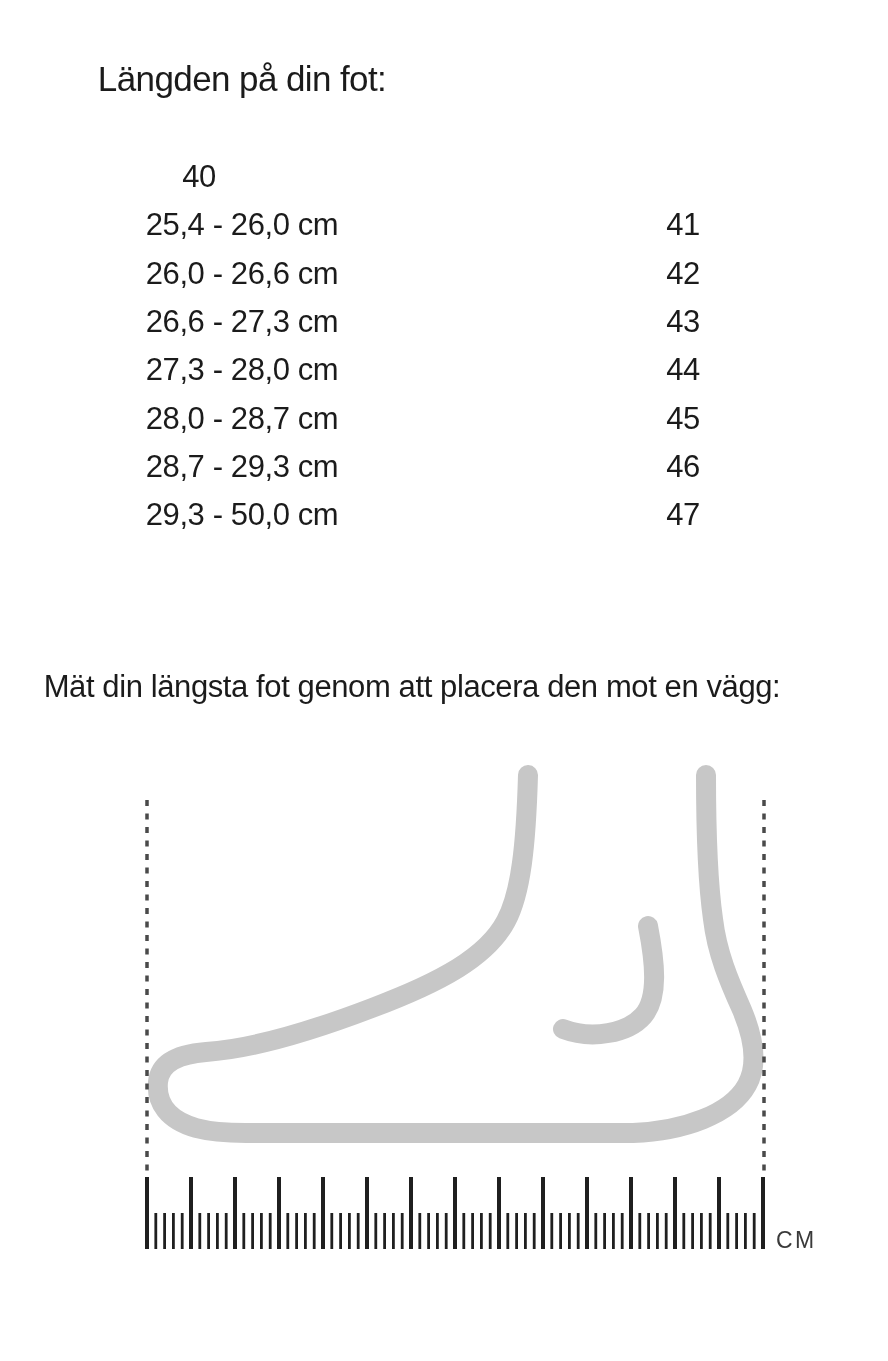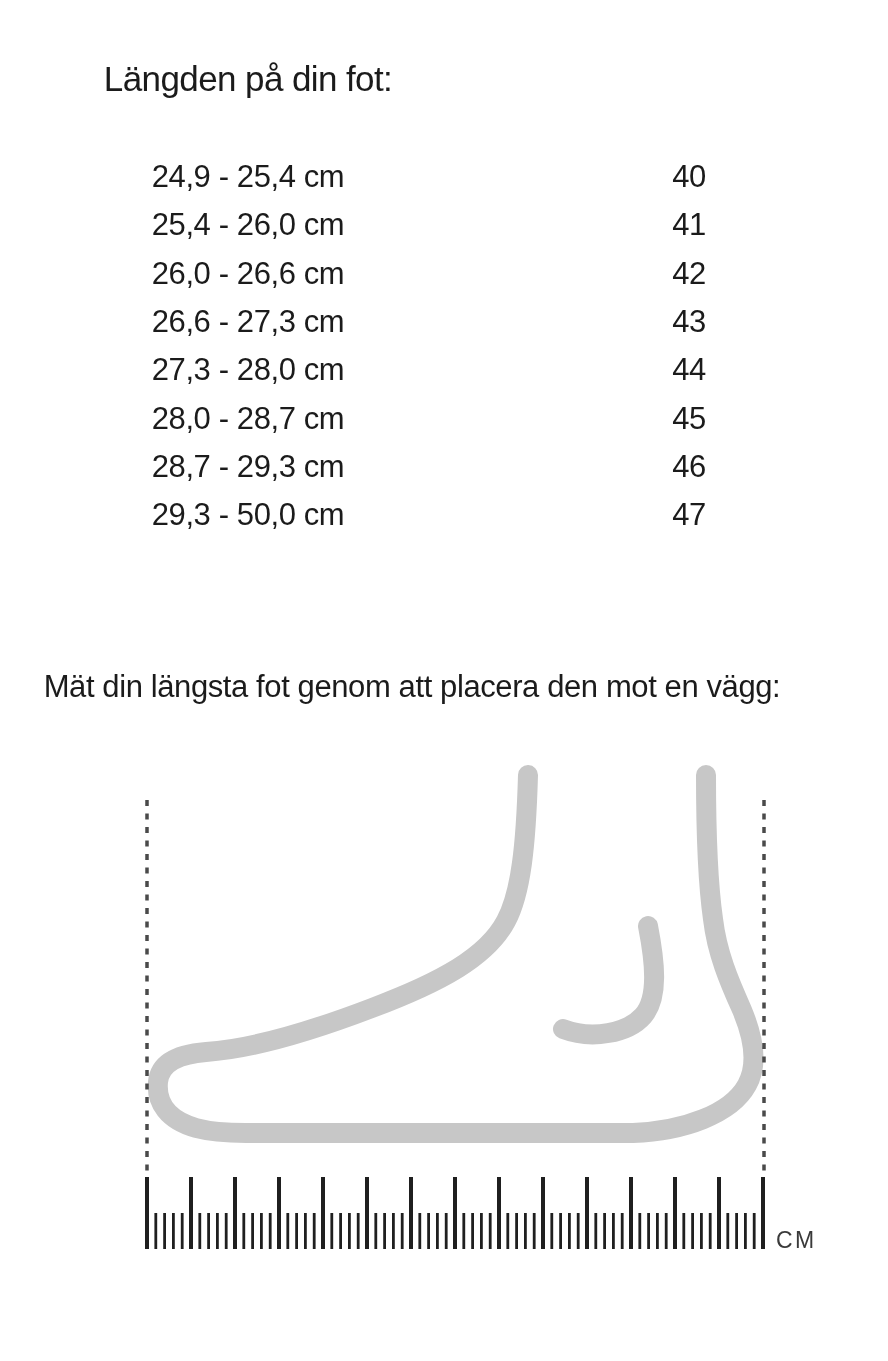--- a/index.html
+++ b/index.html
@@ -11,21 +11,21 @@
   html,body{margin:0;padding:0;background:#ffffff;}
   .page{
     position:relative;width:888px;height:1361px;background:#ffffff;overflow:hidden;
     font-family:"Liberation Sans",sans-serif;color:var(--text);
   }
   .table-header{position:absolute;top:58px;left:0;width:888px;display:flex;}
   .table-header .cell-length,
   .table-header .cell-size{
     font-size:35px;line-height:42px;letter-spacing:-0.6px;text-align:center;
   }
-  .cell-length{width:484px;padding-left:6px;}
+  .cell-length{width:484px;}
   .cell-size{width:398px;}
   .size-rows{position:absolute;top:153px;left:0;width:888px;}
   .row{display:flex;height:48.3px;align-items:center;}
   .row .cell-length,.row .cell-size{
     font-size:31px;letter-spacing:-0.4px;text-align:center;
   }
   .note{
     position:absolute;left:0;text-align:center;
     font-size:31px;line-height:36px;letter-spacing:-0.4px;
   }
@@ -41,21 +41,20 @@
 <body>
 
 <div class="page">
 
   <div class="table-header">
     <div class="cell-length">Längden på din fot:</div>
   </div>
 
   <div class="size-rows">
       <div class="row">
-        <div class="cell-length">24,9 - 25,4 cm</div>
         <div class="cell-size">40</div>
       </div>
       <div class="row">
         <div class="cell-length">25,4 - 26,0 cm</div>
         <div class="cell-size">41</div>
       </div>
       <div class="row">
         <div class="cell-length">26,0 - 26,6 cm</div>
         <div class="cell-size">42</div>
       </div>

